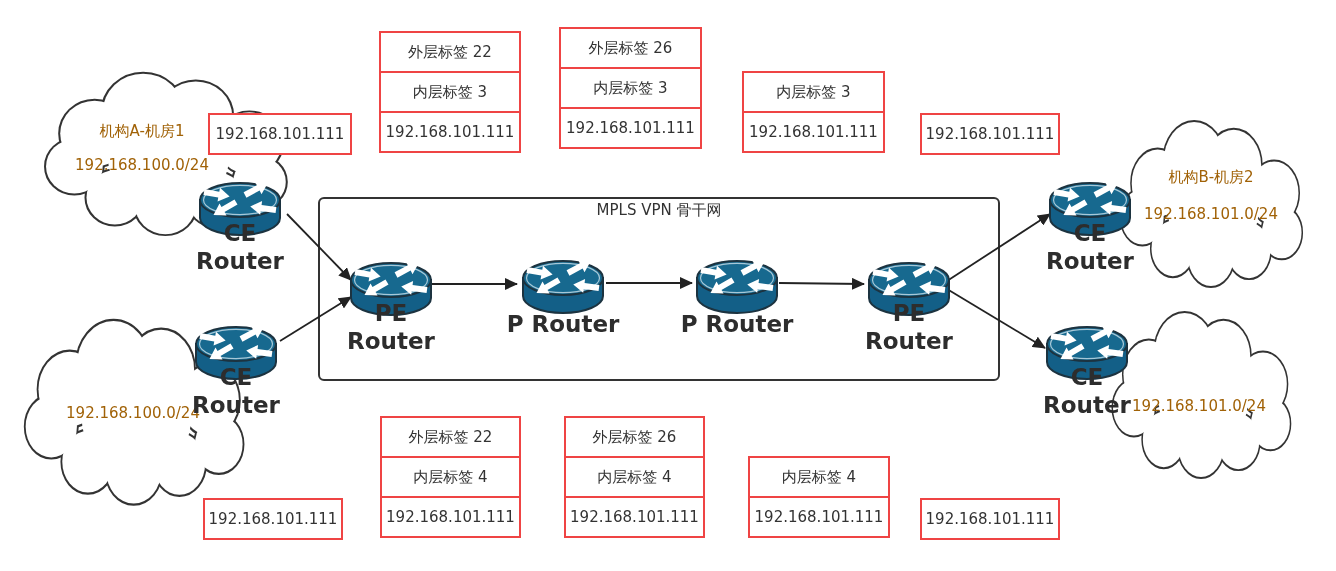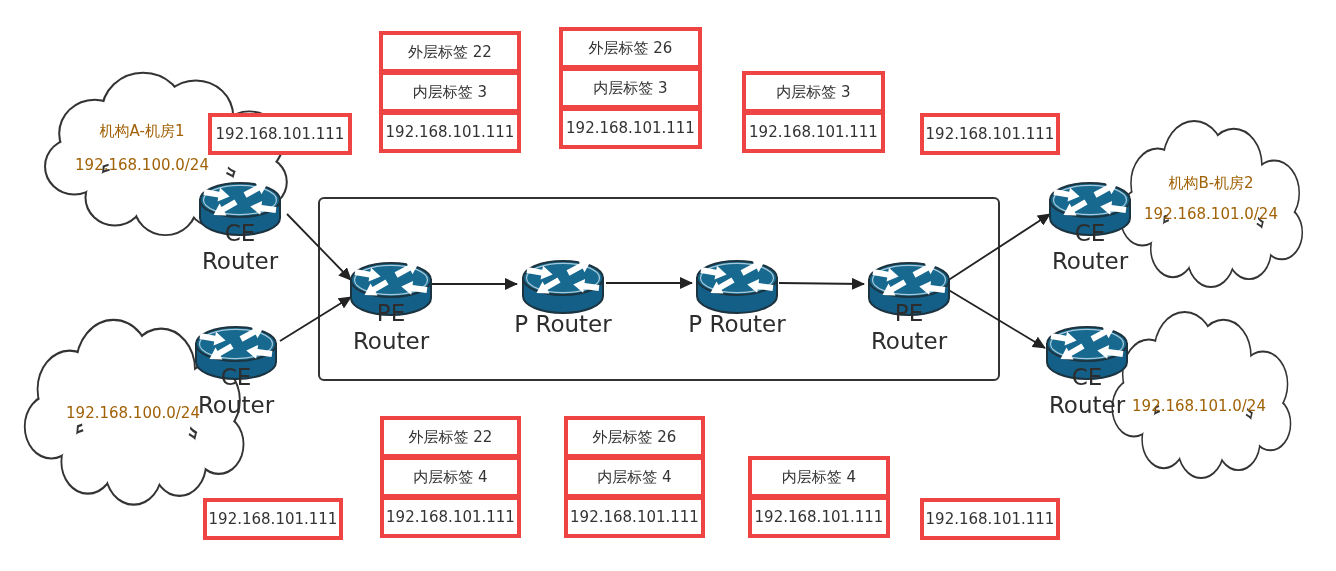--- a/index.html
+++ b/index.html
@@ -16,26 +16,26 @@
     position:absolute;left:318px;top:197px;width:682px;height:184px;
     border:2px solid #333;border-radius:6px;box-sizing:border-box;background:transparent;
   }
   .backbone-title{position:absolute;left:318px;top:201px;width:682px;text-align:center;font-size:15px;color:#333;}
   
   #connections{position:absolute;left:0;top:0;}
   
   .router-icon{position:absolute;width:84px;height:62px;}
   .rlabel{
     position:absolute;width:170px;text-align:center;
-    font-size:23px;font-weight:400;color:#2d2d2d;line-height:28px;white-space:nowrap;
+    font-size:23px;font-weight:700;color:#2d2d2d;line-height:28px;white-space:nowrap;
   }
   
   .lbox{position:absolute;box-sizing:border-box;}
   .lrow{
-    box-sizing:border-box;height:42px;border:4px solid #ef4444;background:#fff;
+    box-sizing:border-box;height:42px;border:2px solid #ef4444;background:#fff;
     display:flex;align-items:center;justify-content:center;
     font-size:15px;color:#333;white-space:nowrap;
   }
   .lrow + .lrow{margin-top:-2px;}
 </style>
 </head>
 <body>
 
 <div id="canvas">
 
@@ -91,26 +91,27 @@
     </svg>
   <svg class="cloud" style="left:1110px;top:303px" width="194" height="178">
       <use href="#cloud-sym"></use>
     </svg>
 
   <div class="cloud-text" style="left:57px;top:122px;width:170px">机构A-机房1</div>
   <div class="cloud-text" style="left:57px;top:156px;width:170px">192.168.100.0/24</div>
 
   <div class="cloud-text" style="left:43px;top:404px;width:180px">192.168.100.0/24</div>
 
-  <div class="cloud-text" style="left:1120px;top:174px;width:182px">机构B-机房2</div>
+  <div class="cloud-text" style="left:1120px;top:168px;width:182px">机构B-机房2</div>
   <div class="cloud-text" style="left:1120px;top:205px;width:182px">192.168.101.0/24</div>
 
   <div class="cloud-text" style="left:1108px;top:397px;width:182px">192.168.101.0/24</div>
 
   <div class="backbone"></div>
+  <div class="backbone-title">MPLS VPN 骨干网</div>
 
   <svg id="connections" width="1336" height="571">
     <defs>
       <marker id="ah" markerUnits="userSpaceOnUse" markerWidth="14" markerHeight="12" refX="12" refY="6" orient="auto">
         <path d="M0,0 L13,6 L0,12 Z" fill="#222222"></path>
       </marker>
     </defs>
     <g stroke="#222222" stroke-width="1.8">
       <line x1="287" y1="214" x2="351" y2="280" marker-end="url(#ah)"></line>
       <line x1="280" y1="341" x2="351" y2="297" marker-end="url(#ah)"></line>

